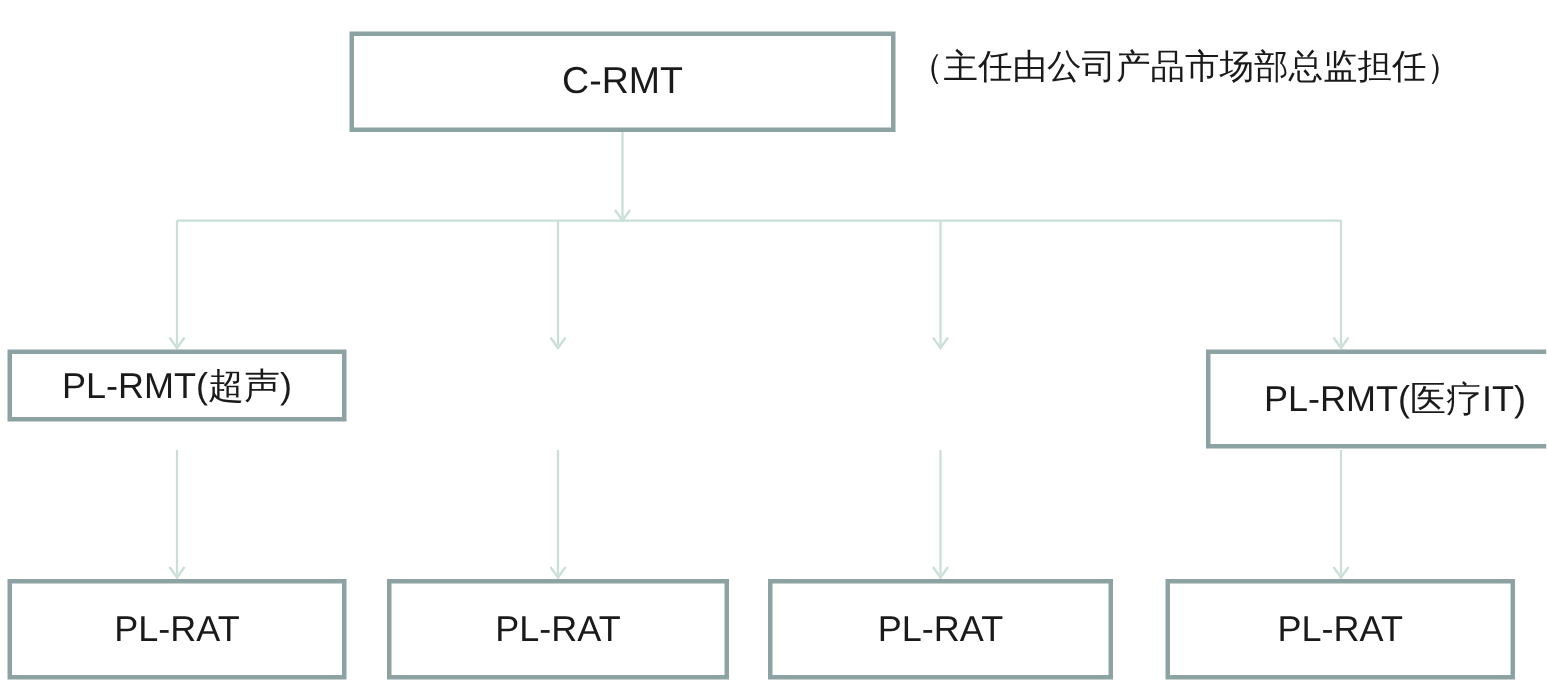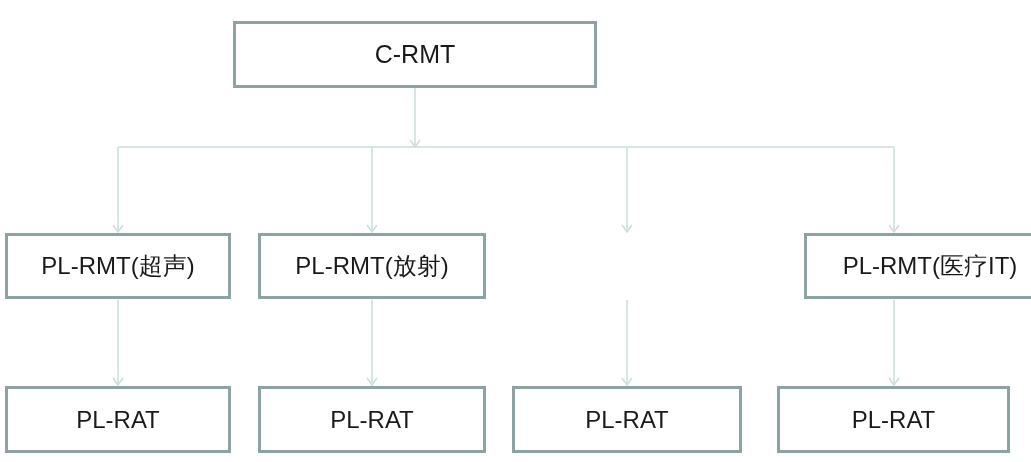--- a/index.html
+++ b/index.html
@@ -45,21 +45,21 @@
     left: 606px;
     top: 29px;
     width: 425px;
     color: var(--text);
     font-size: 23px;
     font-family: "Liberation Serif", "DejaVu Serif", serif;
     white-space: nowrap;
   }
   
   .b-top  { left: 233px; top: 21px;  width: 364px; height: 67px; }
-  .b-m1   { left: 5px;   top: 233px; width: 226px; height: 66px; }
+  .b-m1   { left: 5px;   top: 233px; width: 226px; height: 48px; }
   .b-m2   { left: 258px; top: 233px; width: 228px; height: 66px; }
   .b-m3   { left: 512px; top: 233px; width: 230px; height: 66px; }
   .b-m4   { left: 804px; top: 233px; width: 252px; height: 66px; }
   .b-b1   { left: 5px;   top: 386px; width: 226px; height: 67px; }
   .b-b2   { left: 258px; top: 386px; width: 228px; height: 67px; }
   .b-b3   { left: 512px; top: 386px; width: 230px; height: 67px; }
   .b-b4   { left: 777px; top: 386px; width: 233px; height: 67px; }
 </style>
 </head>
 <body>
@@ -89,26 +89,24 @@
     <line class="conn" x1="627" y1="300" x2="627" y2="383"></line>
     <polyline class="conn" points="622,378 627,385 632,378"></polyline>
     <line class="conn" x1="894" y1="300" x2="894" y2="383"></line>
     <polyline class="conn" points="889,378 894,385 899,378"></polyline>
   </svg>
 
   <div class="box top b-top">
     <span>C-RMT</span>
   </div>
 
+  <div class="note">（主任由公司产品市场部总监担任）</div>
 
   <div class="box b-m1">
     <span>PL-RMT(超声)</span>
-  </div>
-  <div class="box b-m2">
-    <span>PL-RMT(放射)</span>
   </div>
   <div class="box b-m4">
     <span>PL-RMT(医疗IT)</span>
   </div>
 
   <div class="box b-b1">
     <span>PL-RAT</span>
   </div>
   <div class="box b-b2">
     <span>PL-RAT</span>

